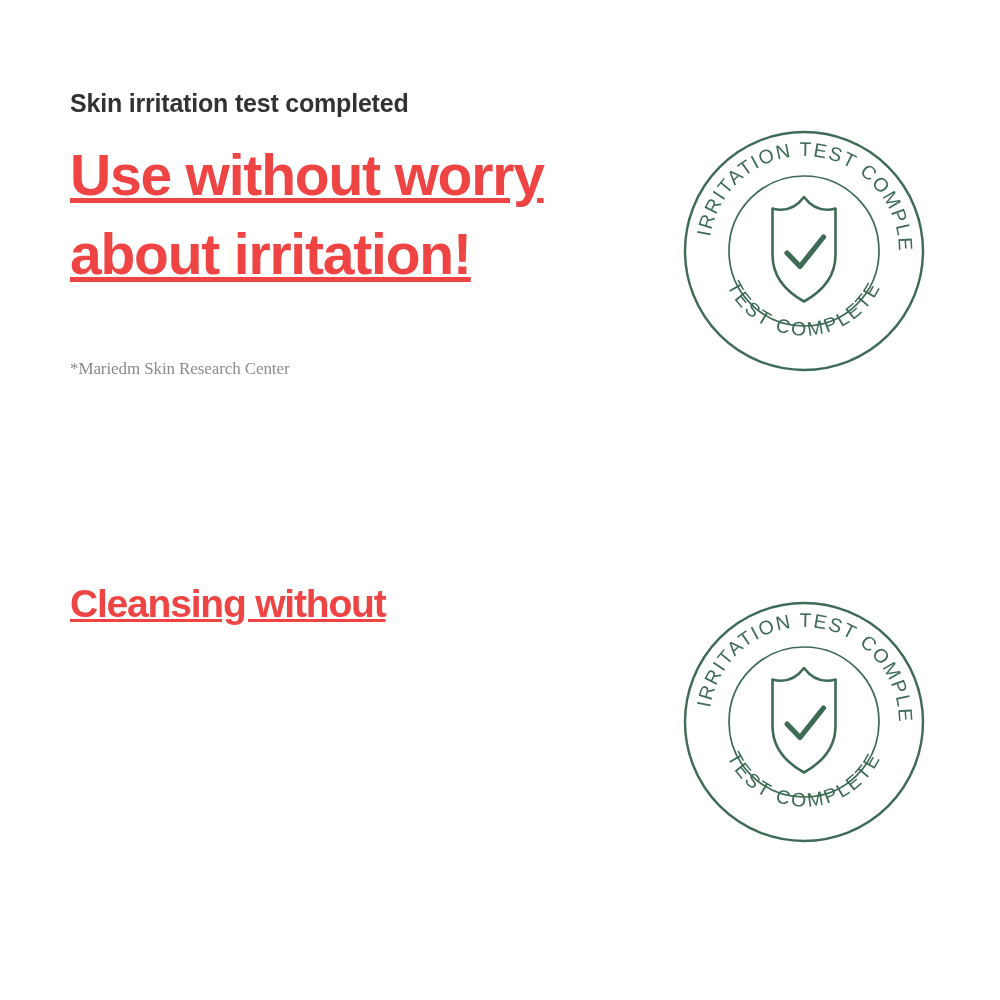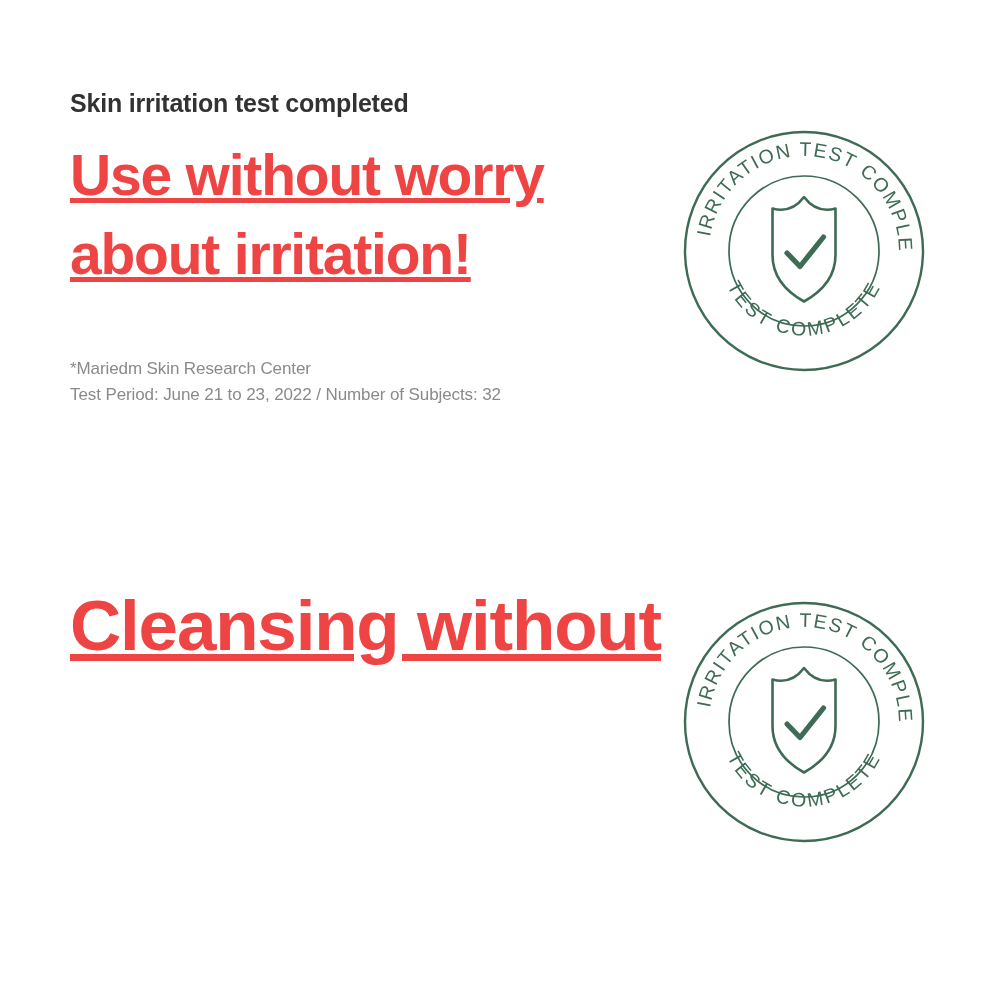--- a/index.html
+++ b/index.html
@@ -53,33 +53,33 @@
     font-weight: 700;
     color: #ef4444;
     line-height: 1.38;
     letter-spacing: -1.2px;
     margin: 0;
     text-decoration: underline;
   }
   .headline .hl-line { display: block; white-space: nowrap; }
 
   #section-eye .headline {
-    font-size: 71px;
+    font-size: 39px;
     line-height: 1.34;
   }
 
   .caption {
     font-size: 17px;
     font-weight: 400;
     color: #8a8a8a;
     line-height: 1.55;
     letter-spacing: -0.1px;
     margin: 0;
   }
-  .caption .cap-line { display: block; white-space: nowrap; }
+  .caption .cap-line { display: block; white-space: nowrap; font-family: Liberation Serif, serif; }
 
   
   #skin-eyebrow   { top: 88px; }
   #skin-headline  { top: 136px; }
   #skin-caption   { top: 356px; }
 
   #eye-eyebrow    { top: 31px; }
   #eye-headline   { top: 78px; }
   #eye-caption    { top: 379px; }
 
@@ -139,21 +139,20 @@
     <div id="skin-headline" class="text-col">
       <h1 class="headline">
         <span class="hl-line">Use without worry</span>
         <span class="hl-line">about irritation!</span>
       </h1>
     </div>
 
     <div id="skin-caption" class="text-col">
       <p class="caption">
         <span class="cap-line">*Mariedm Skin Research Center</span>
-        <span class="cap-line">Test Period: June 21 to 23, 2022 / Number of Subjects:  32</span>
       </p>
     </div>
 
     <div id="skin-badge" class="badge">
       <svg viewBox="0 0 244 244" xmlns="http://www.w3.org/2000/svg" aria-hidden="true">
         <defs>
           <path id="arcTopSkin" d="M 27 122 A 95 95 0 0 1 217 122"></path>
           <path id="arcBottomSkin" d="M 37.5 122 A 84.5 84.5 0 0 0 206.5 122"></path>
         </defs>
 

